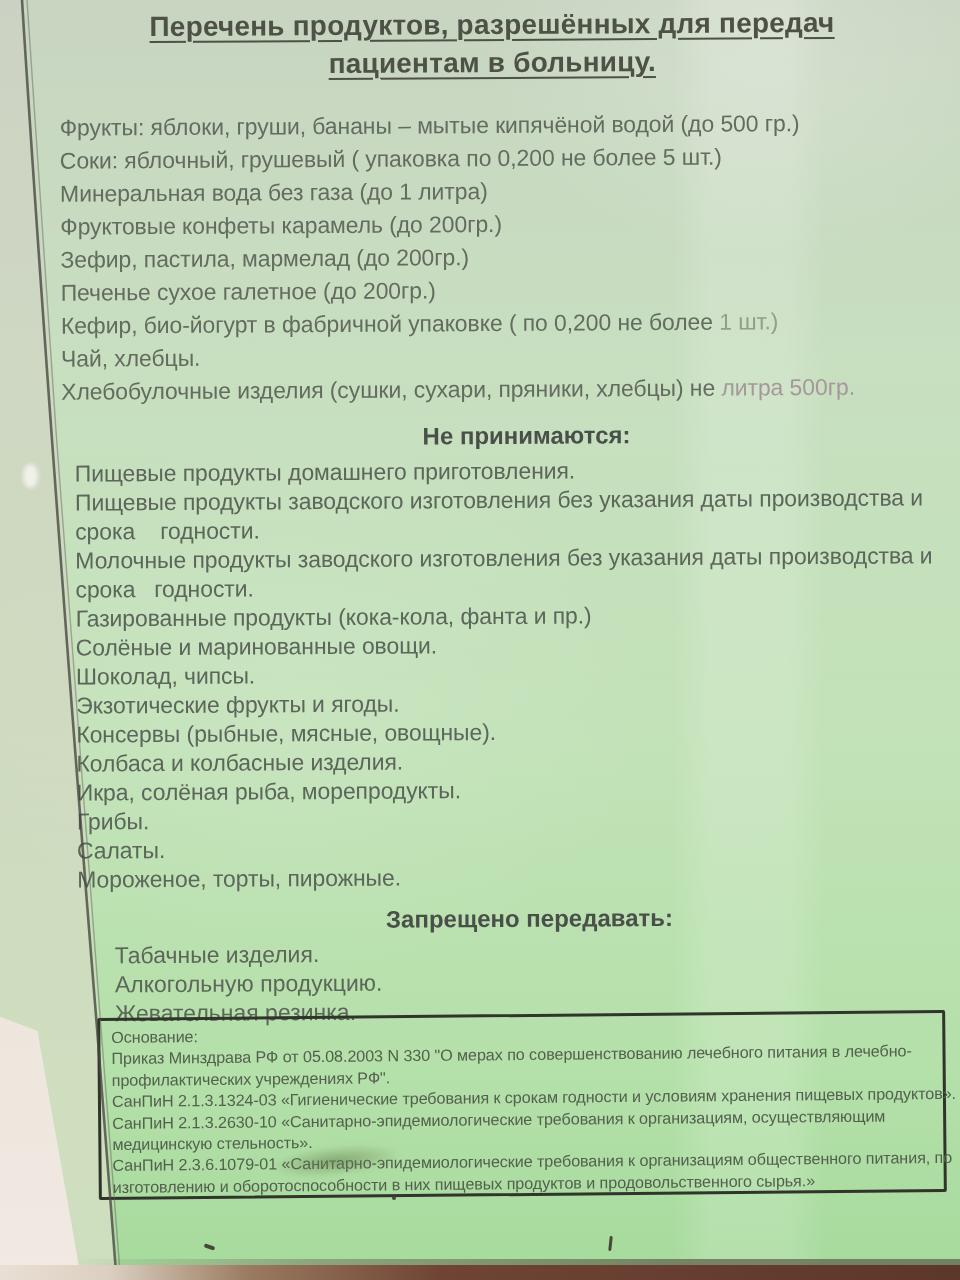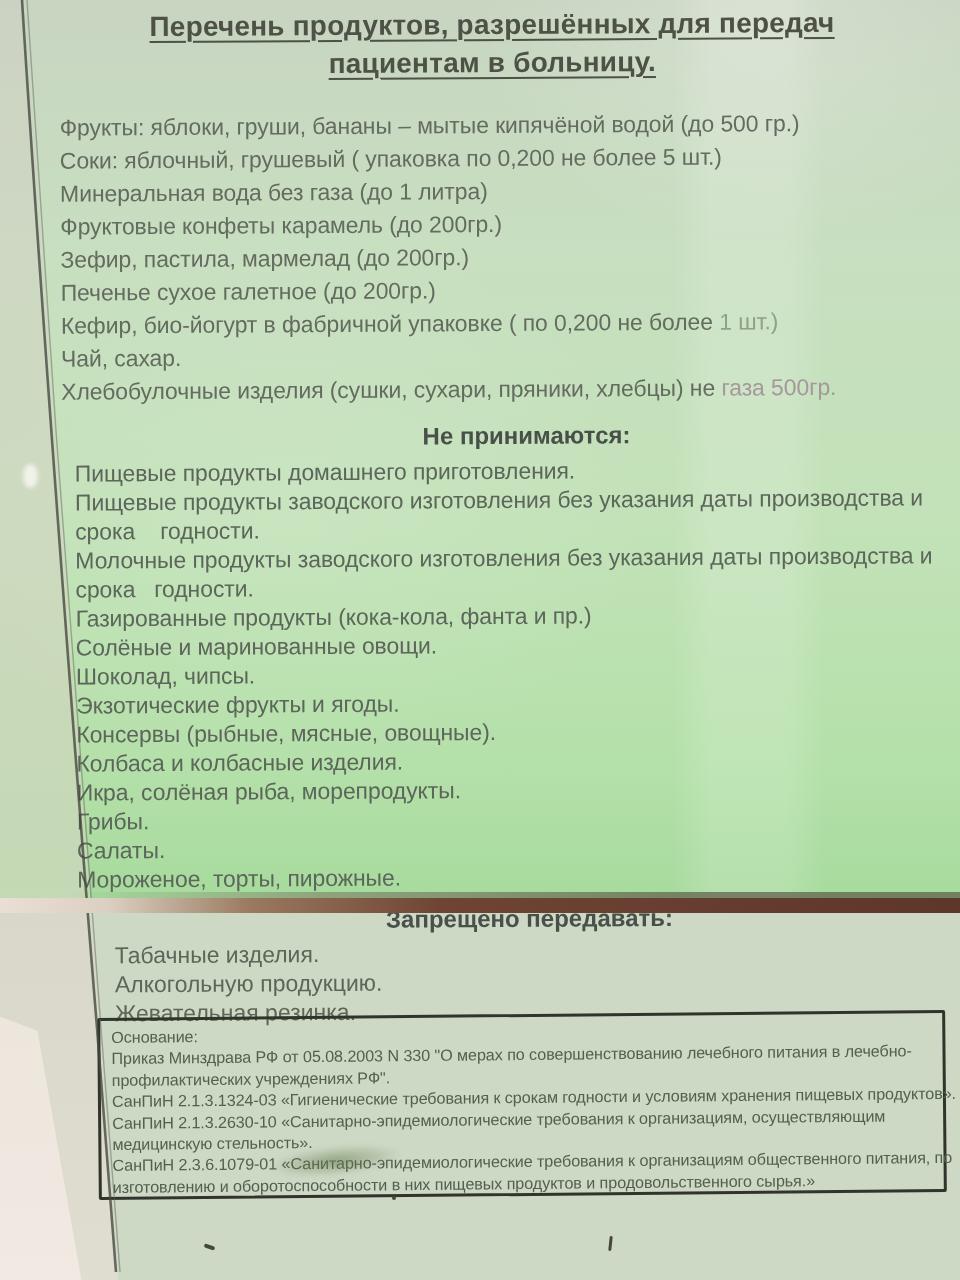--- a/index.html
+++ b/index.html
@@ -3,21 +3,21 @@
 <meta charset="utf-8">
 <style>
   html, body {
     margin: 0; padding: 0;
     width: 960px; height: 1280px;
     overflow: hidden;
     font-family: "Liberation Sans", sans-serif;
     background: #cdd8c5;
   }
   .photo {
-    position: absolute; inset: 0; width: 960px; height: 913px;
+    position: absolute; inset: 0; width: 960px; height: 1280px;
     background:
       radial-gradient(420px 300px at 80% 4%, rgba(255,255,255,.20), transparent 70%),
       radial-gradient(500px 380px at 30% 55%, rgba(255,255,255,.10), transparent 75%),
       linear-gradient(90deg, transparent 0 70%, rgba(255,255,255,.15) 74% 82%, transparent 86%),
       linear-gradient(180deg, #c8d5c1 0%, #c8dfc0 28%, #c2e2b8 58%, #b4e0a9 84%, #a6da9c 100%);
   }
   
   .left-tint {
     position: absolute; left: 0; top: 0; width: 130px; height: 1280px;
     background: linear-gradient(180deg, rgba(210,206,198,.40) 0%, rgba(222,206,200,.42) 55%, rgba(238,226,218,.55) 100%);
@@ -95,22 +95,22 @@
     </div>
 
     <div class="list-allowed">
         <div class="line"><span>Фрукты: яблоки, груши, бананы – мытые кипячёной водой (до 500 гр.)</span></div>
         <div class="line"><span>Соки: яблочный, грушевый ( упаковка по 0,200 не более 5 шт.)</span></div>
         <div class="line"><span>Минеральная вода без газа (до 1 литра)</span></div>
         <div class="line"><span>Фруктовые конфеты карамель (до 200гр.)</span></div>
         <div class="line"><span>Зефир, пастила, мармелад (до 200гр.)</span></div>
         <div class="line"><span>Печенье сухое галетное (до 200гр.)</span></div>
         <div class="line"><span>Кефир, био-йогурт в фабричной упаковке ( по 0,200 не более </span><span class="seg-faded-green">1 шт.)</span></div>
-        <div class="line"><span>Чай, сахар.</span></div>
-        <div class="line"><span>Хлебобулочные изделия (сушки, сухари, пряники, хлебцы) не </span><span class="seg-faded-pink">газа 500гр.</span></div>
+        <div class="line"><span>Чай, хлебцы.</span></div>
+        <div class="line"><span>Хлебобулочные изделия (сушки, сухари, пряники, хлебцы) не </span><span class="seg-faded-pink">литра 500гр.</span></div>
       </div>
 
     <div class="h2">Не принимаются:</div>
     <div class="list-na">
         <div class="line">Пищевые продукты домашнего приготовления.</div>
         <div class="line">Пищевые продукты заводского изготовления без указания даты производства и</div>
         <div class="line">срока    годности.</div>
         <div class="line">Молочные продукты заводского изготовления без указания даты производства и</div>
         <div class="line">срока   годности.</div>
         <div class="line">Газированные продукты (кока-кола, фанта и пр.)</div>

